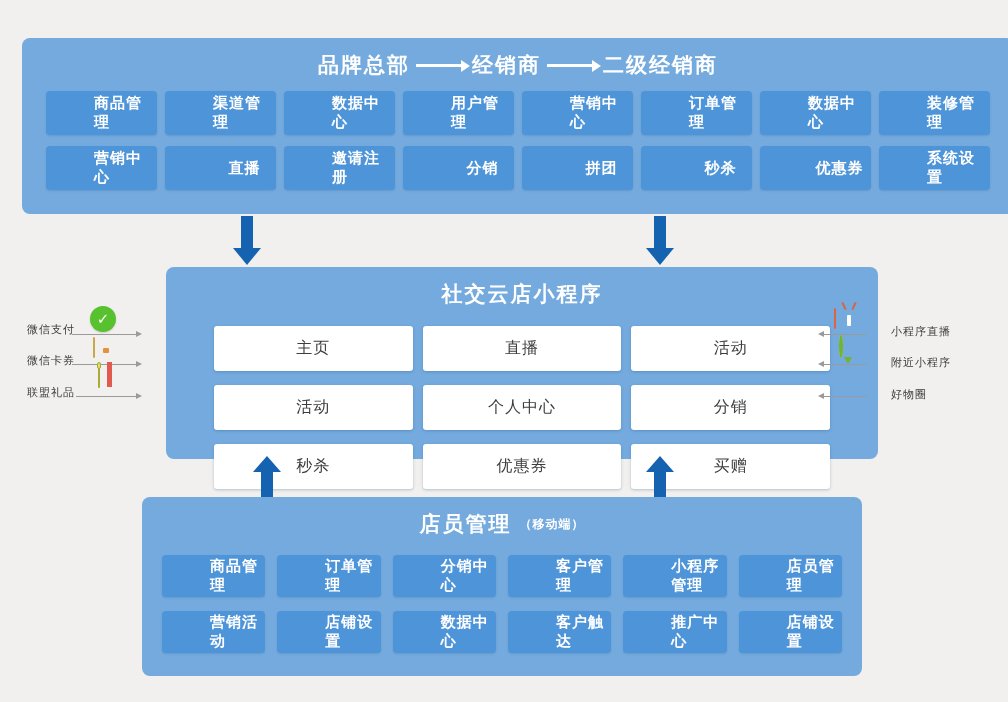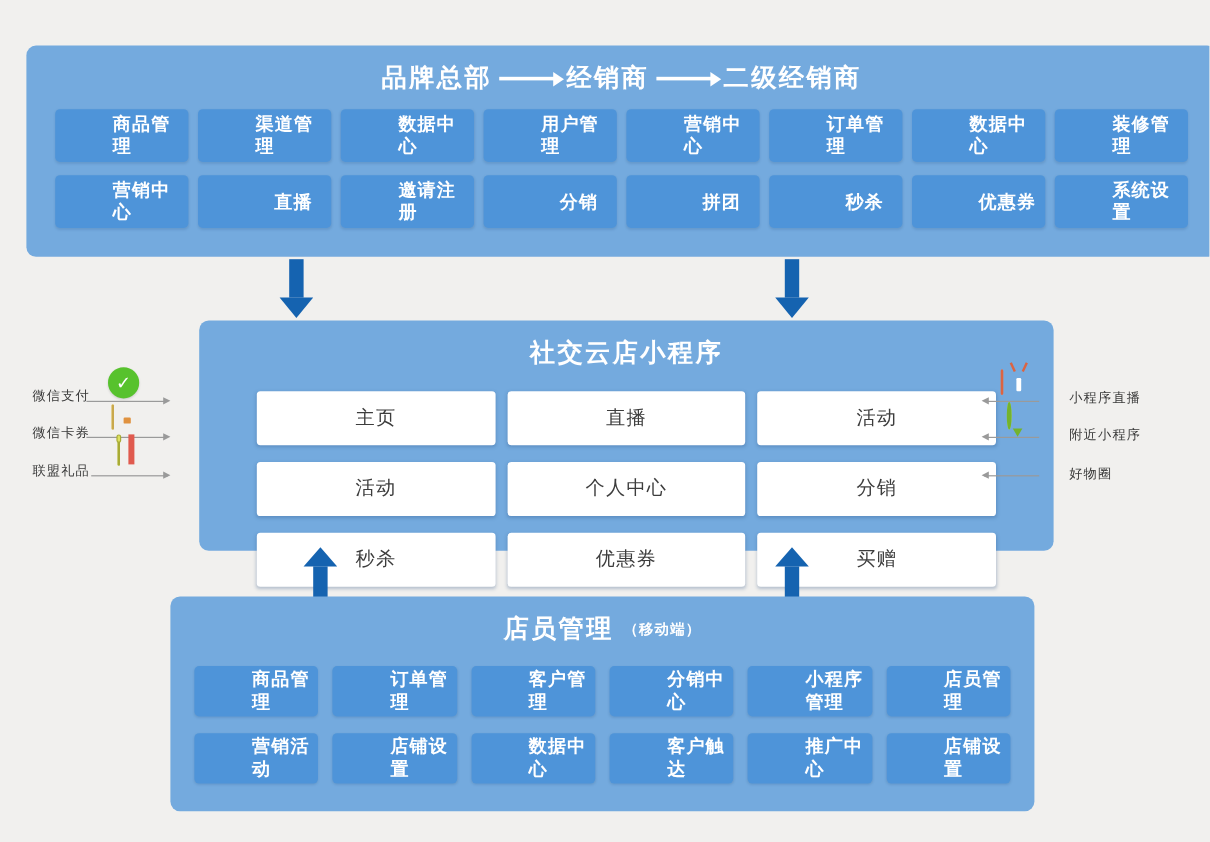--- a/index.html
+++ b/index.html
@@ -255,22 +255,22 @@
 
   
   <section class="panel bottom-panel">
     <div class="panel-title">
       <span>店员管理</span>
       <span class="sub">（移动端）</span>
     </div>
     <div class="grid grid-6">
       <div class="blue-btn">商品管理</div>
       <div class="blue-btn">订单管理</div>
+      <div class="blue-btn">分销中心</div>
       <div class="blue-btn">客户管理</div>
-      <div class="blue-btn">分销中心</div>
       <div class="blue-btn">小程序管理</div>
       <div class="blue-btn">店员管理</div>
       <div class="blue-btn">营销活动</div>
       <div class="blue-btn">店铺设置</div>
       <div class="blue-btn">数据中心</div>
       <div class="blue-btn">客户触达</div>
       <div class="blue-btn">推广中心</div>
       <div class="blue-btn">店铺设置</div>
     </div>
   </section>

